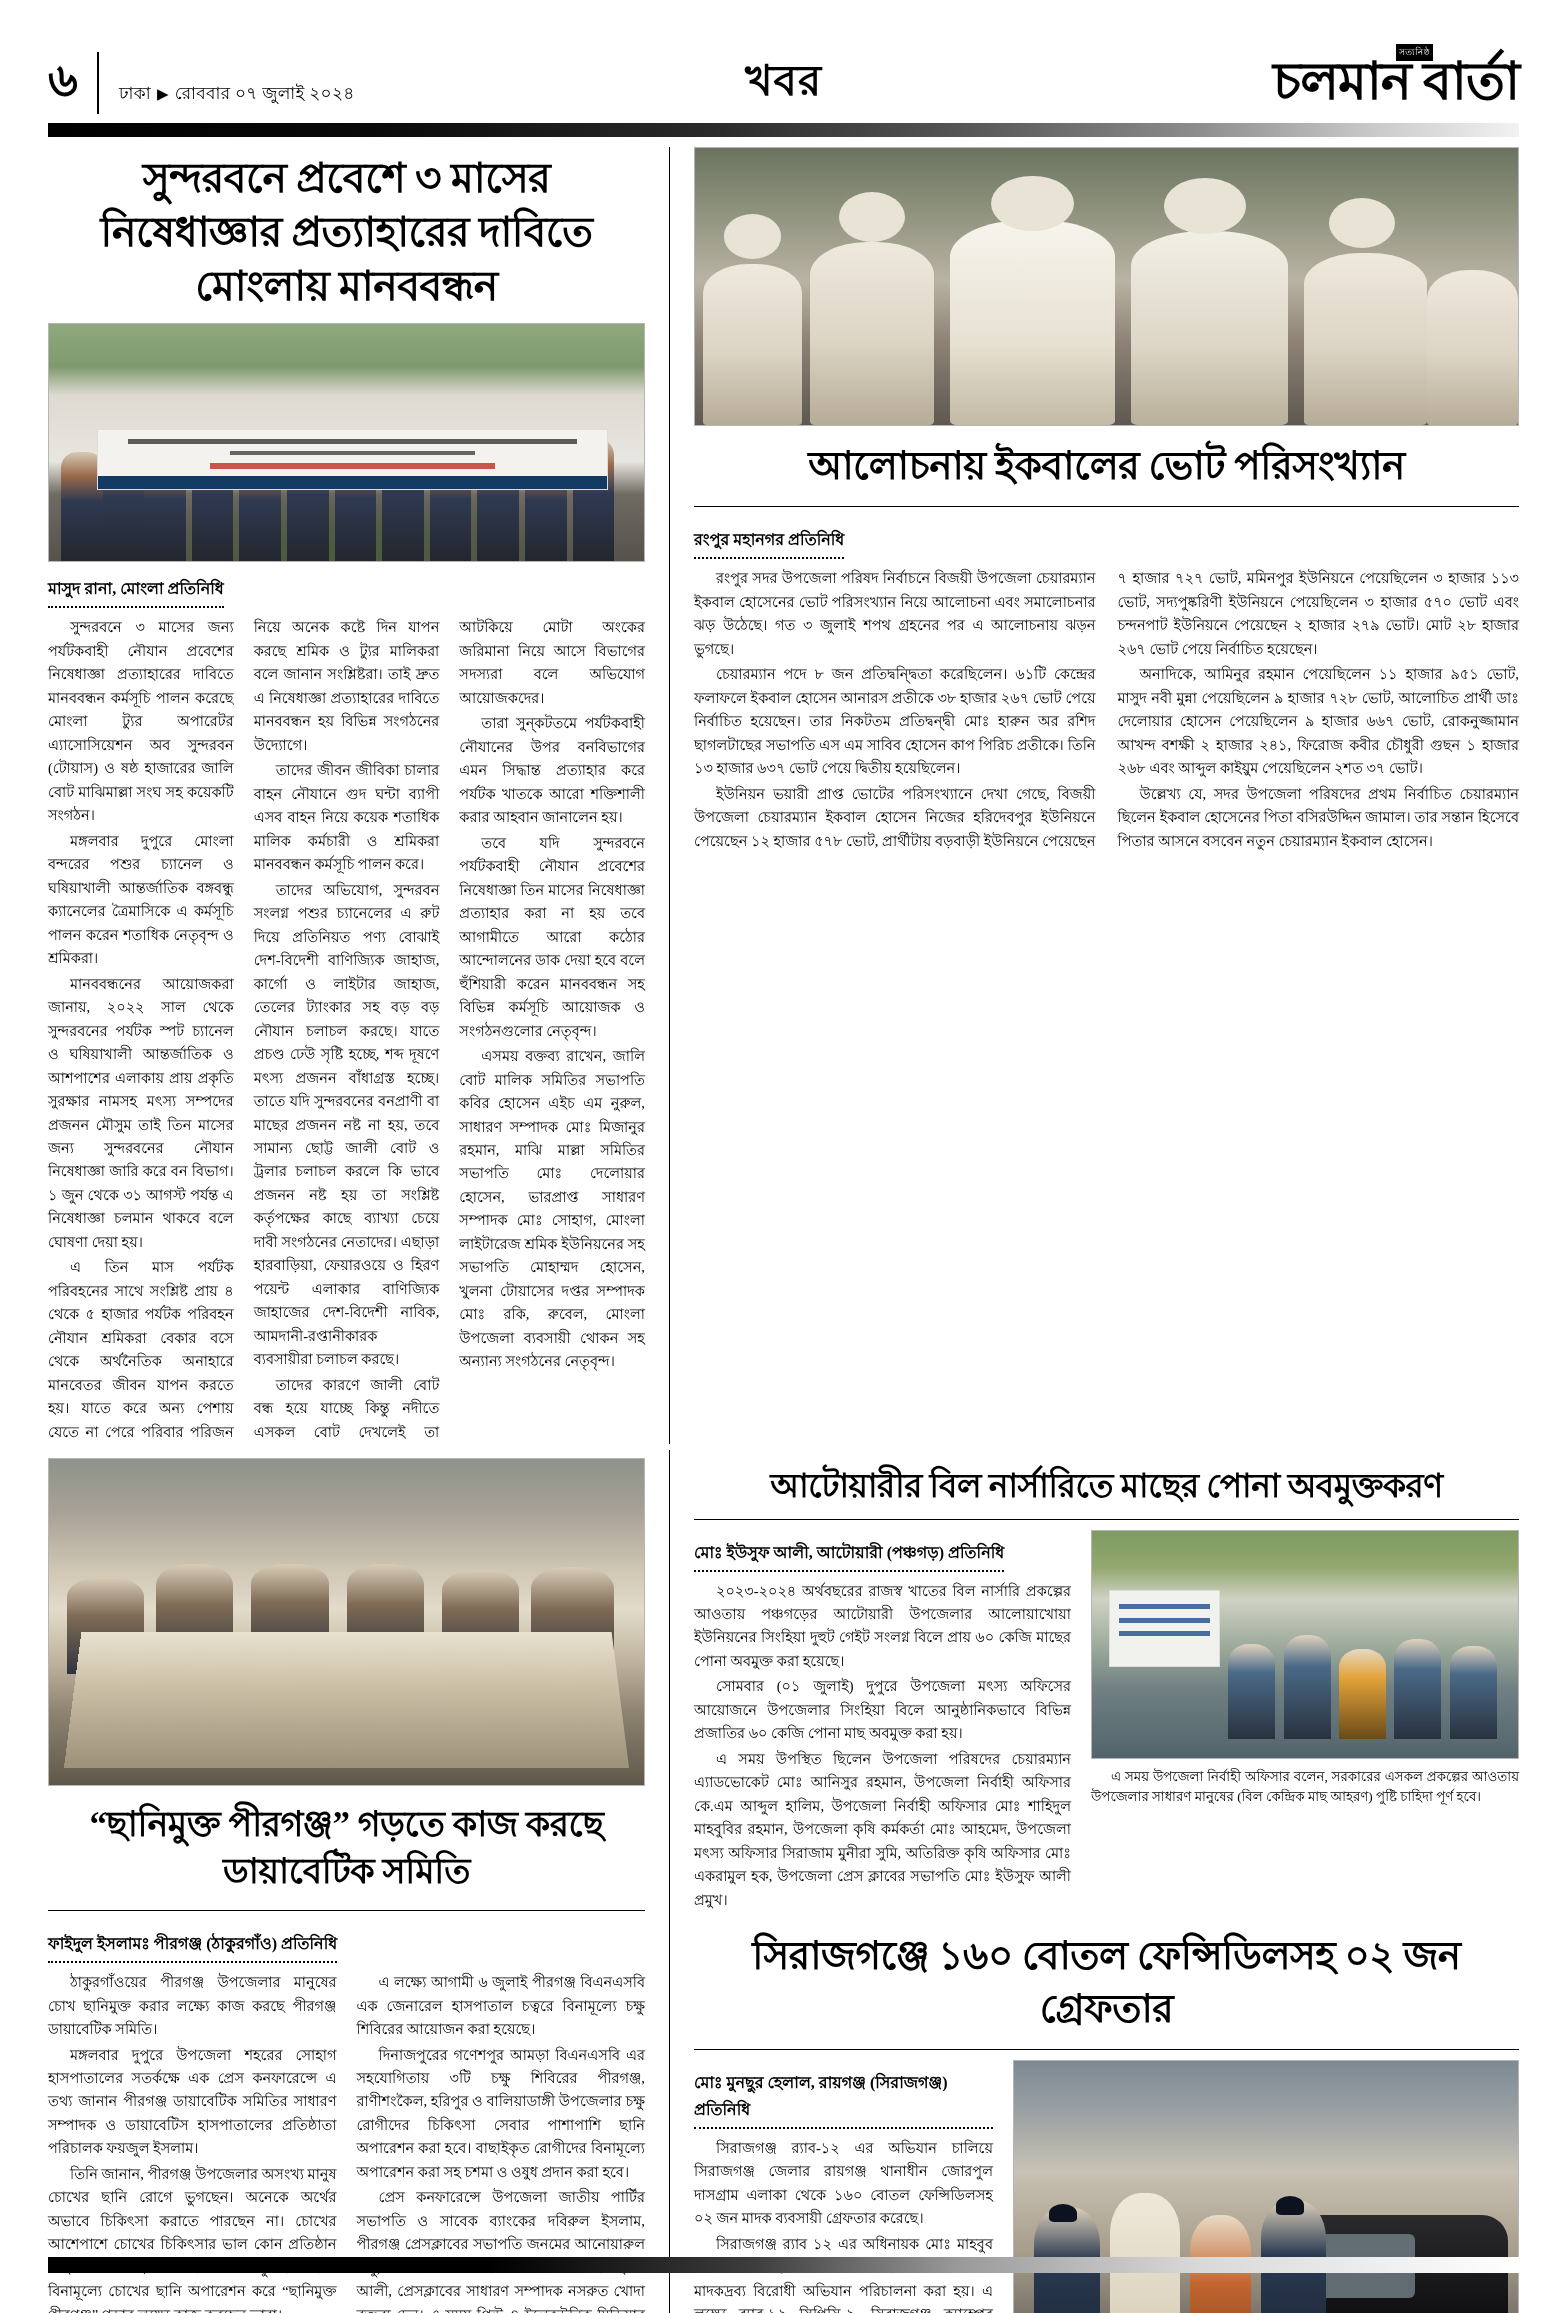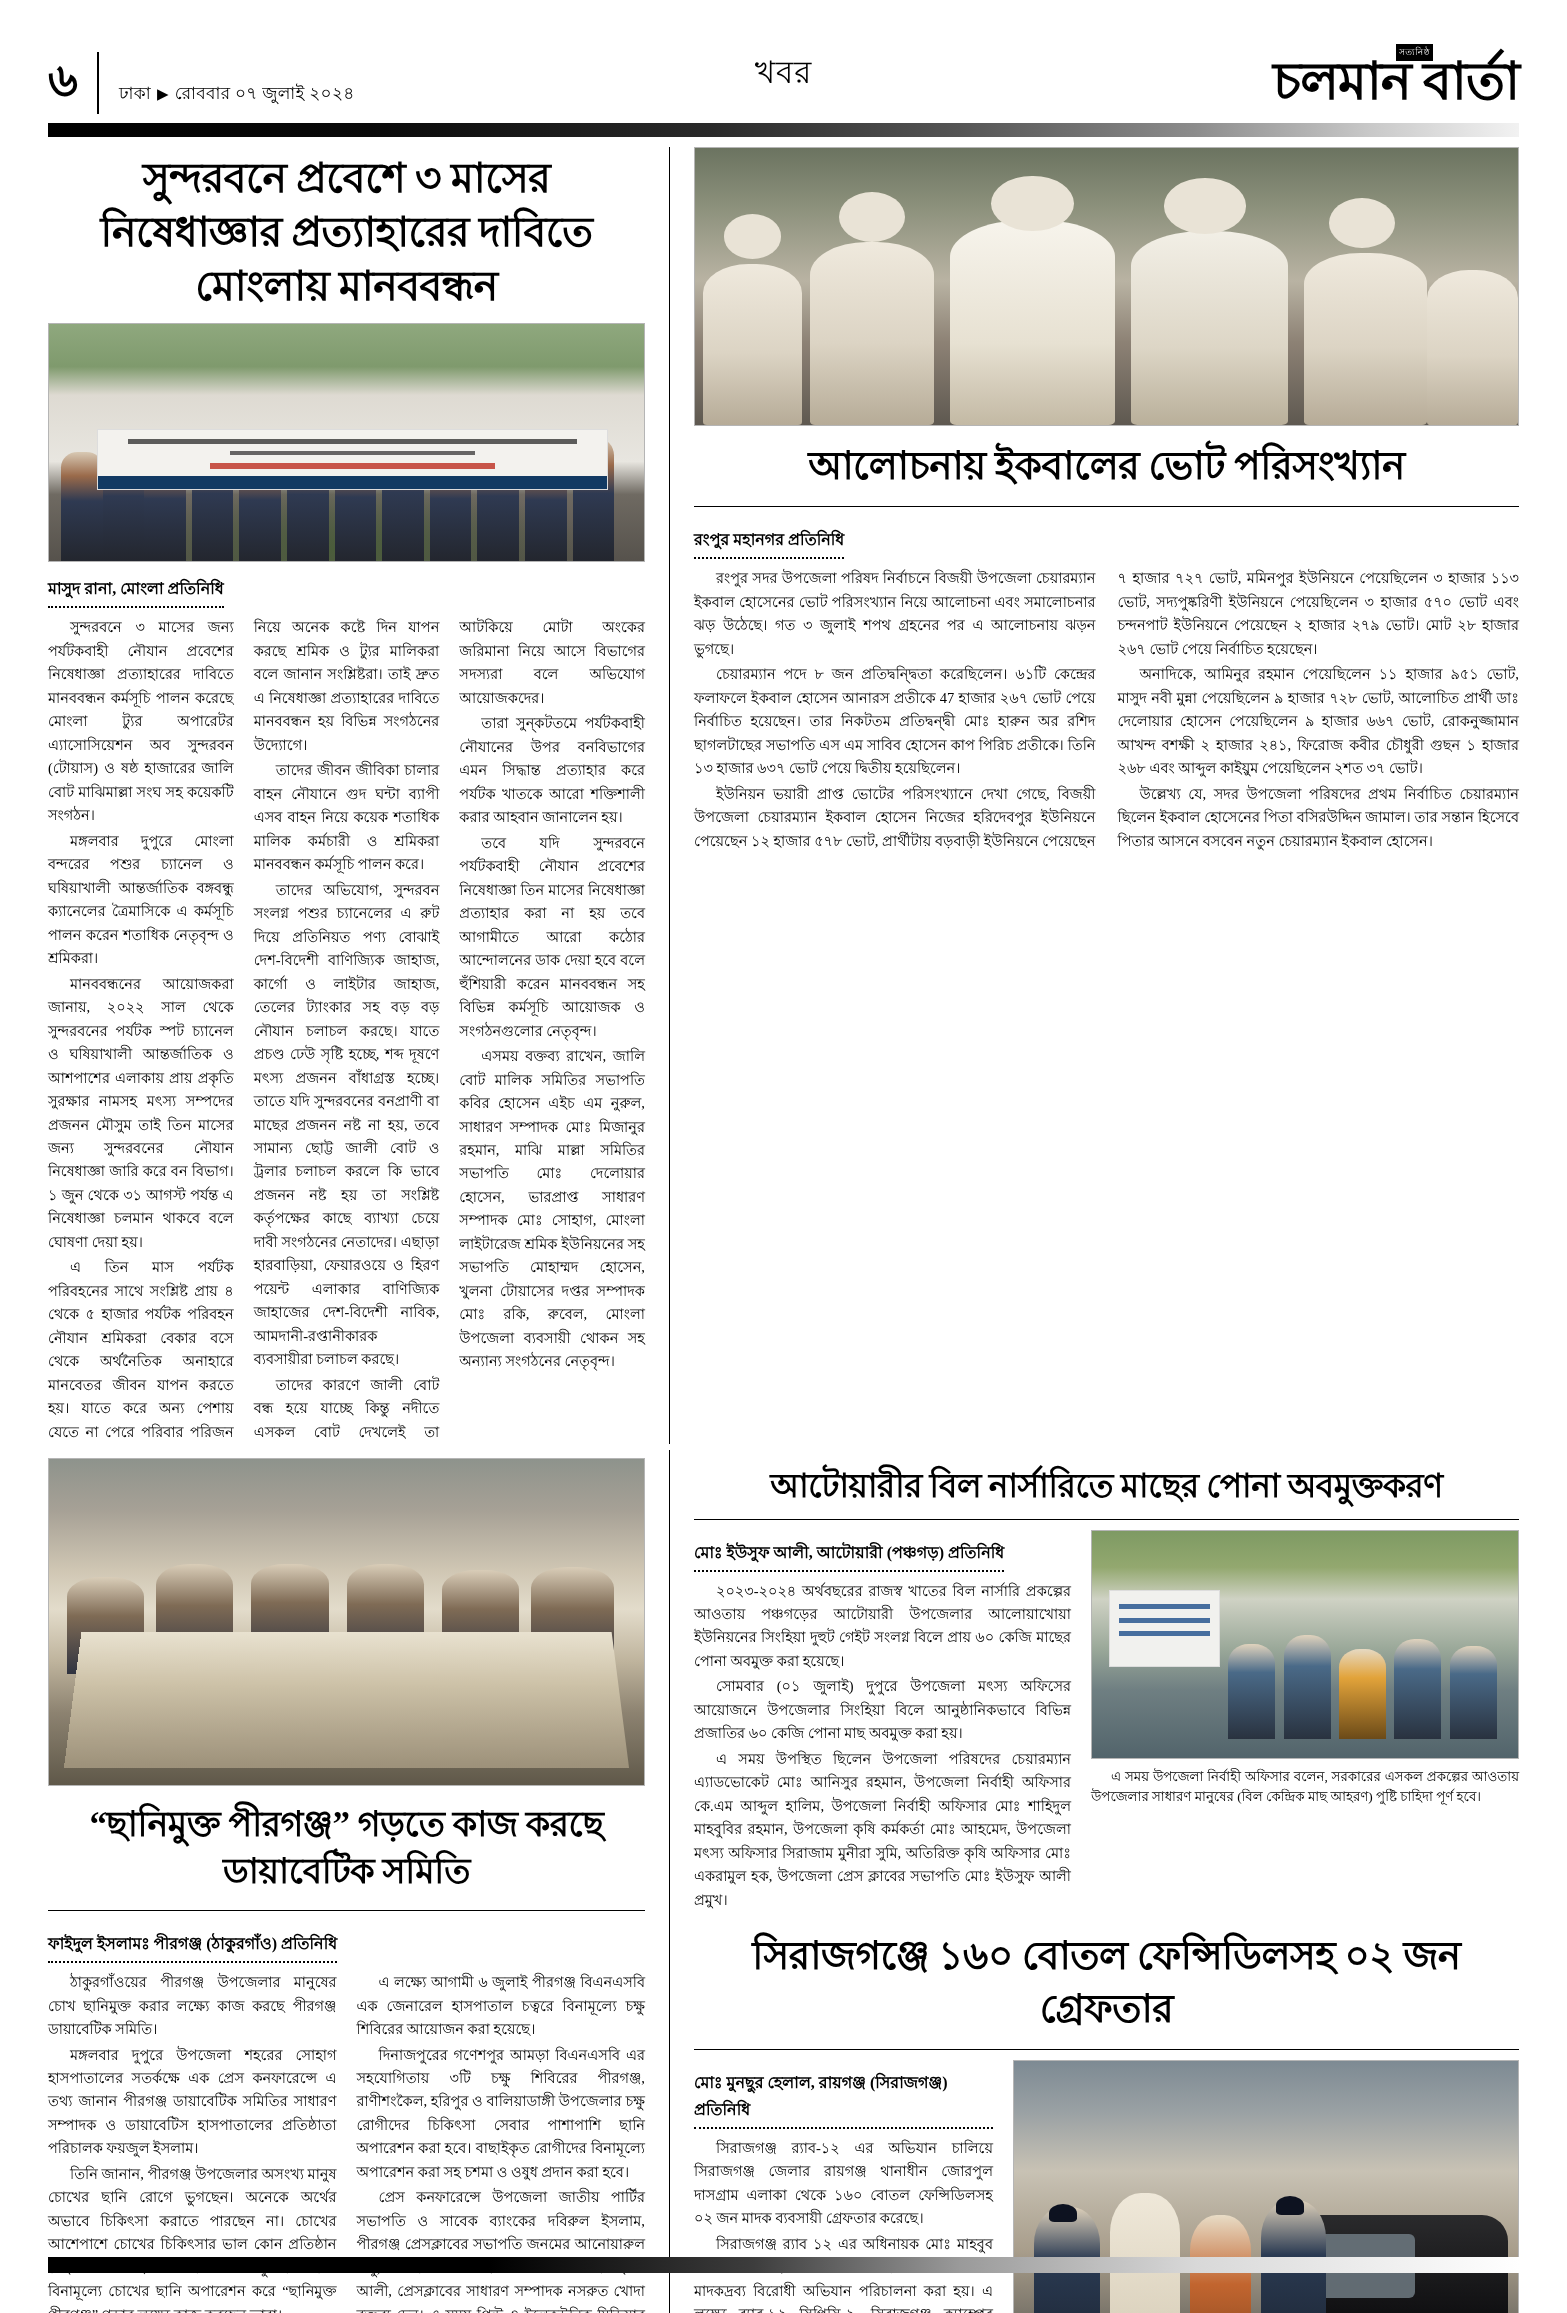--- a/index.html
+++ b/index.html
@@ -12,21 +12,21 @@
   }
   .page { position: relative; width:1567px; height:2313px; background:#fff; padding: 0; }
 
   
   .masthead { position:relative; height:117px; padding: 58px 48px 0 48px; display:flex; align-items:flex-start; }
   .page-num-box { display:flex; align-items:flex-start; }
   .page-num { font-size:46px; font-weight:700; line-height:1; letter-spacing:-1px; }
   .vline { width:2px; background:#000; height:62px; margin:0 20px; align-self:flex-start; margin-top:-6px;}
   .dateline { font-size:17px; letter-spacing:0.3px; padding-top:22px; white-space:nowrap;}
   .date-sep { display:inline-block; margin:0 6px; font-size:15px; }
-  .section-word { position:absolute; left:50%; transform:translateX(-50%); top:48px; font-size:31px; font-weight:400; letter-spacing:1px;}
+  .section-word { position:absolute; left:50%; transform:translateX(-50%); top:48px; font-size:42px; font-weight:700; letter-spacing:1px;}
   .brand { position:absolute; right:48px; top:44px; display:flex; flex-direction:column; align-items:flex-end; }
   .brand-kicker { font-size:9px; letter-spacing:0.5px; background:#000; color:#fff; padding:1px 3px; margin-bottom:-4px; margin-right:86px;}
   .brand-name { font-size:52px; font-weight:700; line-height:0.95; letter-spacing:-1px; white-space:nowrap;}
 
   .rule-gradient { height:14px; margin:6px 48px 0 48px; background:linear-gradient(to right, #000 0%, #0a0a0a 22%, #2a2a2a 45%, #555 62%, #8c8c8c 78%, #c9c9c9 90%, #f2f2f2 100%); }
 
   
   .body-wrap { padding: 10px 48px 0 48px; }
   .topzone { display:flex; gap:0; }
   .left-pack { width: 597px; }
@@ -178,21 +178,21 @@
           <div class="h" style="left:77%;top:18%;width:8%;height:18%"></div>
           <div class="f" style="left:89%;width:11%;height:56%"></div>
         </div>
 
         <h2 class="head head-lg" style="margin-top:14px">আলোচনায় ইকবালের ভোট পরিসংখ্যান</h2>
         <hr class="hrule">
         <div class="byline">রংপুর মহানগর প্রতিনিধি</div>
 
         <div class="cols2">
           <p class="bn">রংপুর সদর উপজেলা পরিষদ নির্বাচনে বিজয়ী উপজেলা চেয়ারম্যান ইকবাল হোসেনের ভোট পরিসংখ্যান নিয়ে আলোচনা এবং সমালোচনার ঝড় উঠেছে। গত ৩ জুলাই শপথ গ্রহনের পর এ আলোচনায় ঝড়ন ভুগছে।</p>
-          <p class="bn">চেয়ারম্যান পদে ৮ জন প্রতিদ্বন্দ্বিতা করেছিলেন। ৬১টি কেন্দ্রের ফলাফলে ইকবাল হোসেন আনারস প্রতীকে 47 হাজার ২৬৭ ভোট পেয়ে নির্বাচিত হয়েছেন। তার নিকটতম প্রতিদ্বন্দ্বী মোঃ হারুন অর রশিদ ছাগলটাছের সভাপতি এস এম সাবিব হোসেন কাপ পিরিচ প্রতীকে। তিনি ১৩ হাজার ৬৩৭ ভোট পেয়ে দ্বিতীয় হয়েছিলেন।</p>
+          <p class="bn">চেয়ারম্যান পদে ৮ জন প্রতিদ্বন্দ্বিতা করেছিলেন। ৬১টি কেন্দ্রের ফলাফলে ইকবাল হোসেন আনারস প্রতীকে ৩৮ হাজার ২৬৭ ভোট পেয়ে নির্বাচিত হয়েছেন। তার নিকটতম প্রতিদ্বন্দ্বী মোঃ হারুন অর রশিদ ছাগলটাছের সভাপতি এস এম সাবিব হোসেন কাপ পিরিচ প্রতীকে। তিনি ১৩ হাজার ৬৩৭ ভোট পেয়ে দ্বিতীয় হয়েছিলেন।</p>
           <p class="bn">ইউনিয়ন ভয়ারী প্রাপ্ত ভোটের পরিসংখ্যানে দেখা গেছে, বিজয়ী উপজেলা চেয়ারম্যান ইকবাল হোসেন নিজের হরিদেবপুর ইউনিয়নে পেয়েছেন ১২ হাজার ৫৭৮ ভোট, প্রার্থীটায় বড়বাড়ী ইউনিয়নে পেয়েছেন ৭ হাজার ৭২৭ ভোট, মমিনপুর ইউনিয়নে পেয়েছিলেন ৩ হাজার ১১৩ ভোট, সদ্যপুষ্করিণী ইউনিয়নে পেয়েছিলেন ৩ হাজার ৫৭০ ভোট এবং চন্দনপাট ইউনিয়নে পেয়েছেন ২ হাজার ২৭৯ ভোট। মোট ২৮ হাজার ২৬৭ ভোট পেয়ে নির্বাচিত হয়েছেন।</p>
           <p class="bn">অনাদিকে, আমিনুর রহমান পেয়েছিলেন ১১ হাজার ৯৫১ ভোট, মাসুদ নবী মুন্না পেয়েছিলেন ৯ হাজার ৭২৮ ভোট, আলোচিত প্রার্থী ডাঃ দেলোয়ার হোসেন পেয়েছিলেন ৯ হাজার ৬৬৭ ভোট, রোকনুজ্জামান আখন্দ বশক্ষী ২ হাজার ২৪১, ফিরোজ কবীর চৌধুরী গুছন ১ হাজার ২৬৮ এবং আব্দুল কাইয়ুম পেয়েছিলেন ২শত ৩৭ ভোট।</p>
           <p class="bn">উল্লেখ্য যে, সদর উপজেলা পরিষদের প্রথম নির্বাচিত চেয়ারম্যান ছিলেন ইকবাল হোসেনের পিতা বসিরউদ্দিন জামাল। তার সন্তান হিসেবে পিতার আসনে বসবেন নতুন চেয়ারম্যান ইকবাল হোসেন।</p>
         </div>
       </div>
     </div>
 
     <div class="midzone">
       <div class="mid-left">
         <div class="photo ph-meeting fig" style="height:328px;margin-top:8px">

